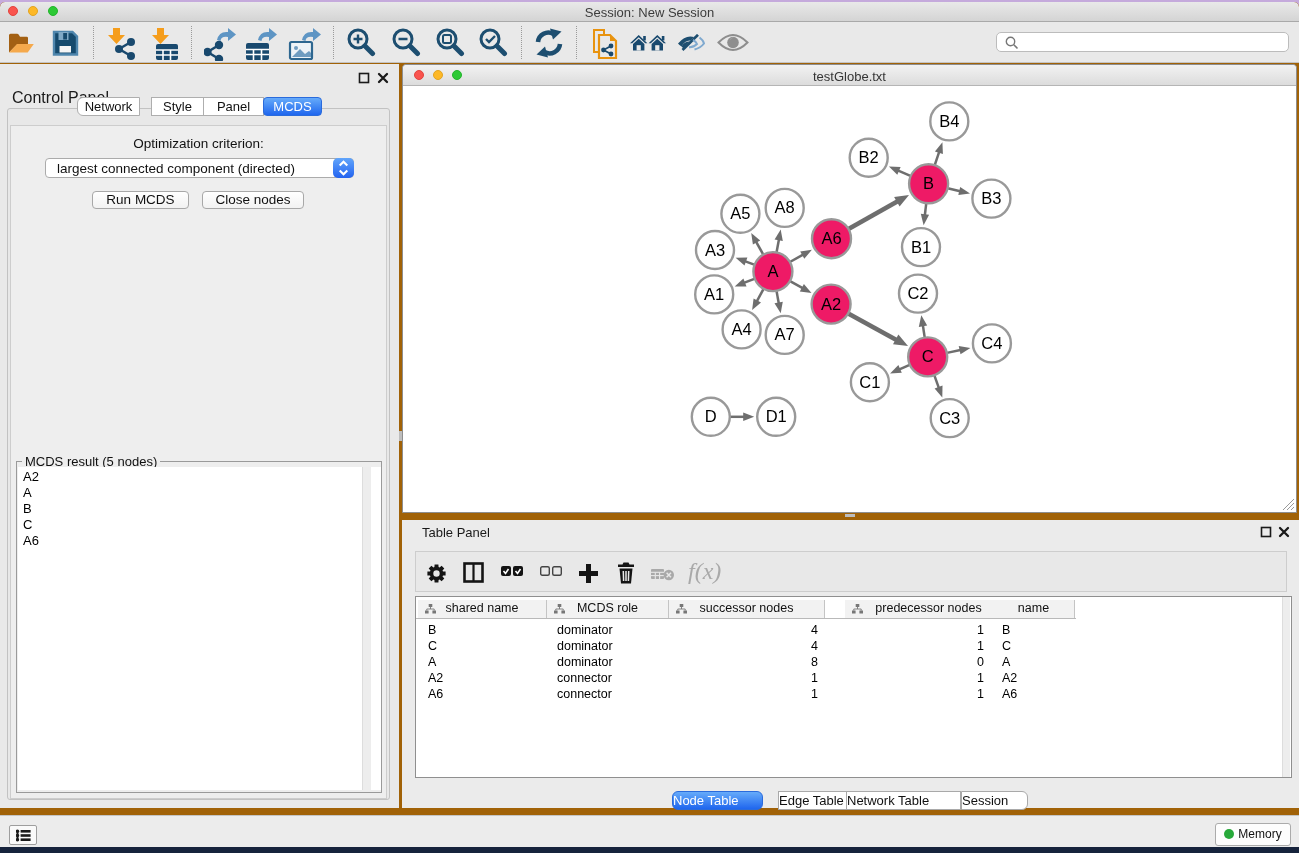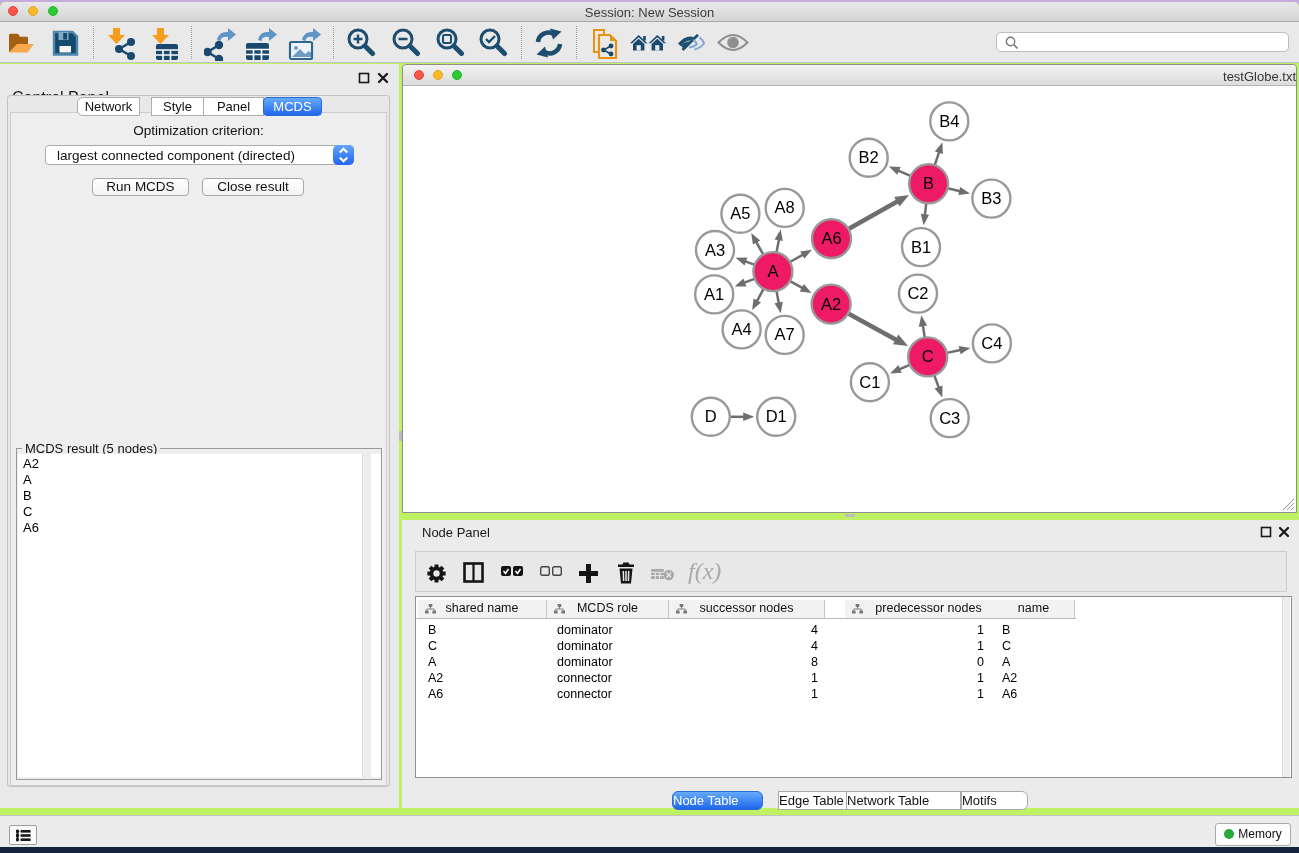--- a/index.html
+++ b/index.html
@@ -1,48 +1,48 @@
 <!DOCTYPE html>
 <html><head><meta charset="utf-8"><style>
 *{margin:0;padding:0;box-sizing:border-box}
 html,body{width:1299px;height:853px;overflow:hidden;font-family:"Liberation Sans",sans-serif;background:#16233c}
-#app{position:absolute;left:0;top:2px;width:1299px;height:845px;background:#bef264;border-radius:5px 5px 0 0;overflow:hidden}
+#app{position:absolute;left:0;top:2px;width:1299px;height:845px;background:#a16207;border-radius:5px 5px 0 0;overflow:hidden}
 #deskTop{position:absolute;left:0;top:0;width:1299px;height:10px;background:#c5aadc}
 .tl{position:absolute;width:10px;height:10px;border-radius:50%}
 .tl.r{background:#f9544e;border:1px solid #e2443e}
 .tl.y{background:#fdb827;border:1px solid #e2a421}
 .tl.g{background:#2dc935;border:1px solid #24b42c}
 #titlebar{position:absolute;left:0;top:0;width:1299px;height:20px;background:linear-gradient(#e9e9e9,#d4d4d4);border-bottom:1px solid #a9a9a9;border-radius:5px 5px 0 0}
 #titlebar .title{position:absolute;left:0;right:0;top:3px;text-align:center;font-size:13px;color:#3c3c3c}
 #toolbar{position:absolute;left:0;top:20px;width:1299px;height:41px;background:#e9e9e9;border-bottom:1px solid #c3c3c3}
 .ti{position:absolute;top:5px}
 .tsep{position:absolute;top:4px;width:0;height:33px;border-left:1px dotted #9a9a9a}
 #searchbox{position:absolute;left:996px;top:10px;width:293px;height:20px;background:#fff;border:1px solid #bcbcbc;border-radius:5px}
 
 #cpanel{position:absolute;left:0;top:62px;width:399px;height:744px;background:#e9e9e9}
 #cpanel .hdr{position:absolute;left:12px;top:25px;font-size:16px;color:#1a1a1a}
 .wicons{position:absolute;top:8px}
 .tabrow{position:absolute;font-size:13px}
 .tab{position:absolute;top:0;height:19px;line-height:18px;text-align:center;background:#fff;border:1px solid #aeaeae;color:#111}
 .tab.first{border-radius:6px 0 0 6px}
 .tab.sel{background:linear-gradient(#66abfa,#1f66ee);color:#fff;border:1px solid #2a6bdc;border-radius:4px}
-#cpbox{position:absolute;left:7px;top:31px;width:383px;height:692px;border:1px solid #c2c2c2;border-radius:3px;background:#e8e8e8}
+#cpbox{position:absolute;left:7px;top:44px;width:383px;height:692px;border:1px solid #c2c2c2;border-radius:3px;background:#e8e8e8}
 #cpinner{position:absolute;left:2px;top:16px;width:377px;height:674px;border:1px solid #cdcdcd;background:#eeeeee}
 #optlabel{position:absolute;left:0;width:100%;top:10px;text-align:center;font-size:13.5px;color:#111}
 #cselect{position:absolute;left:34px;top:32px;width:309px;height:20px;background:#fff;border:1px solid #ababab;border-radius:4px;font-size:13.5px;line-height:19px;padding-left:11px;color:#111}
 #cstep{position:absolute;right:-1px;top:-1px;width:21px;height:20px;border-radius:5px;background:linear-gradient(#61a5fb,#2363f0)}
 .btn{position:absolute;height:18px;background:linear-gradient(#ffffff,#f2f2f2);border:1px solid #a8a8a8;border-radius:4px;font-size:13.5px;text-align:center;line-height:16px;color:#111}
 #fieldset{position:absolute;left:8px;top:345px;width:366px;height:339px;border:1px solid #9a9a9a}
 #fieldset legend{font-size:13px;color:#111;margin-left:5px;padding:0 3px}
 #mlist{position:absolute;left:1px;top:-2px;bottom:2px;width:363px;background:#fff;font-size:13px;color:#000;padding:2px 0 0 5px;line-height:16px}
 #mtrack{position:absolute;right:10px;top:0px;width:9px;height:100%;background:#ededed;border-left:1px solid #ddd}
 
 #nwin{position:absolute;left:402px;top:62px;width:895px;height:449px;background:#fff;border:1px solid #8e8e8e;border-radius:4px 4px 0 0}
 #ntitle{position:absolute;left:0;top:0;width:100%;height:21px;background:linear-gradient(#f2f2f2,#dcdcdc);border-bottom:1px solid #b5b5b5;border-radius:4px 4px 0 0}
-#ntitle .title{position:absolute;left:0;right:0;top:4px;text-align:right;font-size:13px;color:#353535}
+#ntitle .title{position:absolute;left:0;right:0;top:4px;text-align:center;font-size:13px;color:#353535}
 .grip{position:absolute;right:1px;bottom:1px;width:13px;height:13px}
 
 #tpanel{position:absolute;left:402px;top:518px;width:897px;height:288px;background:#ebebeb}
 #tpanel .hdr{position:absolute;left:20px;top:5px;font-size:13px;color:#1a1a1a}
 #ttoolbar{position:absolute;left:13px;top:31px;width:872px;height:41px;background:#e8e8e8;border:1px solid #cdcdcd}
 #ttable{position:absolute;left:13px;top:76px;width:877px;height:182px;background:#fff;border:1px solid #8f8f8f}
 .th{position:absolute;top:3px;height:18px;background:#f2f2f2;border-right:1px solid #c4c4c4;font-size:12.5px;text-align:center;line-height:17px;color:#111}
 .th .oc{position:absolute;left:7px;top:4px}
 #thbot{position:absolute;left:0;top:21px;width:660px;height:1px;background:#b9b9b9}
 .tr{position:absolute;font-size:12.5px;color:#000;height:16px;line-height:16px}
@@ -229,21 +229,21 @@
  <div id="cpbox">
   <div id="cpinner">
    <div id="optlabel">Optimization criterion:</div>
    <div id="cselect">largest connected component (directed)
      <div id="cstep"><svg width="21" height="20" viewBox="0 0 21 20">
       <path d="M6.7 7.5 L10.5 3.8 L14.3 7.5" fill="none" stroke="#fff" stroke-width="2.1"></path>
       <path d="M6.7 12.5 L10.5 16.2 L14.3 12.5" fill="none" stroke="#fff" stroke-width="2.1"></path>
               </svg></div>
    </div>
    <div class="btn" style="left:81px;top:65px;width:97px">Run MCDS</div>
-   <div class="btn" style="left:191px;top:65px;width:102px">Close result</div>
+   <div class="btn" style="left:191px;top:65px;width:102px">Close nodes</div>
   </div>
   <fieldset id="fieldset">
           <legend>MCDS result (5 nodes)</legend>
    <div id="mlist">A2<br>A<br>B<br>C<br>A6<div id="mtrack"></div></div>
   </fieldset>
  </div>
 </div>
 <div id="nwin">
  <div id="ntitle">
   <div class="tl r" style="left:11px;top:5px"></div>
@@ -337,21 +337,21 @@
       <text x="588.4" y="118.1" text-anchor="middle" font-size="16.5" fill="#000">B3</text>
       <text x="518.0" y="166.6" text-anchor="middle" font-size="16.5" fill="#000">B1</text>
       <text x="515.0" y="213.1" text-anchor="middle" font-size="16.5" fill="#000">C2</text>
       <text x="588.9" y="262.9" text-anchor="middle" font-size="16.5" fill="#000">C4</text>
       <text x="466.9" y="301.7" text-anchor="middle" font-size="16.5" fill="#000">C1</text>
       <text x="546.7" y="337.6" text-anchor="middle" font-size="16.5" fill="#000">C3</text>
       <text x="307.8" y="336.3" text-anchor="middle" font-size="16.5" fill="#000">D</text>
       <text x="373.2" y="336.3" text-anchor="middle" font-size="16.5" fill="#000">D1</text>
     </svg>
     <div id="tpanel">
- <div class="hdr">Node Panel</div>
+ <div class="hdr">Table Panel</div>
  <svg class="wicons" style="left:858px;top:6px" width="12" height="12" viewBox="0 0 12 12">
         <rect x="1.5" y="1.5" width="9" height="9" fill="none" stroke="#1a1a1a" stroke-width="1.6"></rect>
       </svg>
  <svg class="wicons" style="left:876px;top:6px" width="12" height="12" viewBox="0 0 12 12">
         <path d="M2 2 L10 10 M10 2 L2 10" stroke="#1a1a1a" stroke-width="2.3" stroke-linecap="round"></path>
       </svg>
  <div id="ttoolbar">
   <svg style="position:absolute;left:11px;top:12px" width="19" height="19" viewBox="0 0 19 19">
           <g fill="#141414">
             <path fill-rule="evenodd" d="M7.4 3.0 L7.6 0.4 L11.4 0.4 L11.6 3.0 L12.6 3.5 L14.6 1.7 L17.3 4.4 L15.5 6.4 L16.0 7.4 L18.6 7.6 L18.6 11.4 L16.0 11.6 L15.5 12.6 L17.3 14.6 L14.6 17.3 L12.6 15.5 L11.6 16.0 L11.4 18.6 L7.6 18.6 L7.4 16.0 L6.4 15.5 L4.4 17.3 L1.7 14.6 L3.5 12.6 L3.0 11.6 L0.4 11.4 L0.4 7.6 L3.0 7.4 L3.5 6.4 L1.7 4.4 L4.4 1.7 L6.4 3.5 Z M12.7 9.5 A3.2 3.2 0 1 0 6.3 9.5 A3.2 3.2 0 1 0 12.7 9.5 Z"></path>
@@ -464,21 +464,21 @@
   <div class="tr" style="left:12px;top:89px">A6</div>
         <div class="tr" style="left:141px;top:89px">connector</div>
         <div class="tr" style="left:252px;top:89px;width:150px;text-align:right">1</div>
         <div class="tr" style="left:408px;top:89px;width:160px;text-align:right">1</div>
         <div class="tr" style="left:586px;top:89px">A6</div>
   <div id="ttrack"></div>
  </div>
  <div class="btab sel" style="left:270px;width:91px">Node Table</div>
  <div class="btab" style="left:376px;width:83px">Edge Table</div>
  <div class="btab" style="left:444px;width:115px">Network Table</div>
- <div class="btab last" style="left:559px;width:67px">Motifs</div>
+ <div class="btab last" style="left:559px;width:67px">Session</div>
 </div>
 <div id="sbar">
  <div id="sbtn">
         <svg style="position:absolute;left:6px;top:3px" width="15" height="13" viewBox="0 0 15 13">
           <g fill="#1a1a1a">
             <rect x="0.5" y="1.5" width="2" height="10"></rect>
             <circle cx="1.5" cy="2.3" r="1.7"></circle>
             <circle cx="1.5" cy="6.5" r="1.7"></circle>
             <circle cx="1.5" cy="10.7" r="1.7"></circle>
             <rect x="4.6" y="1" width="10" height="2.6"></rect>

